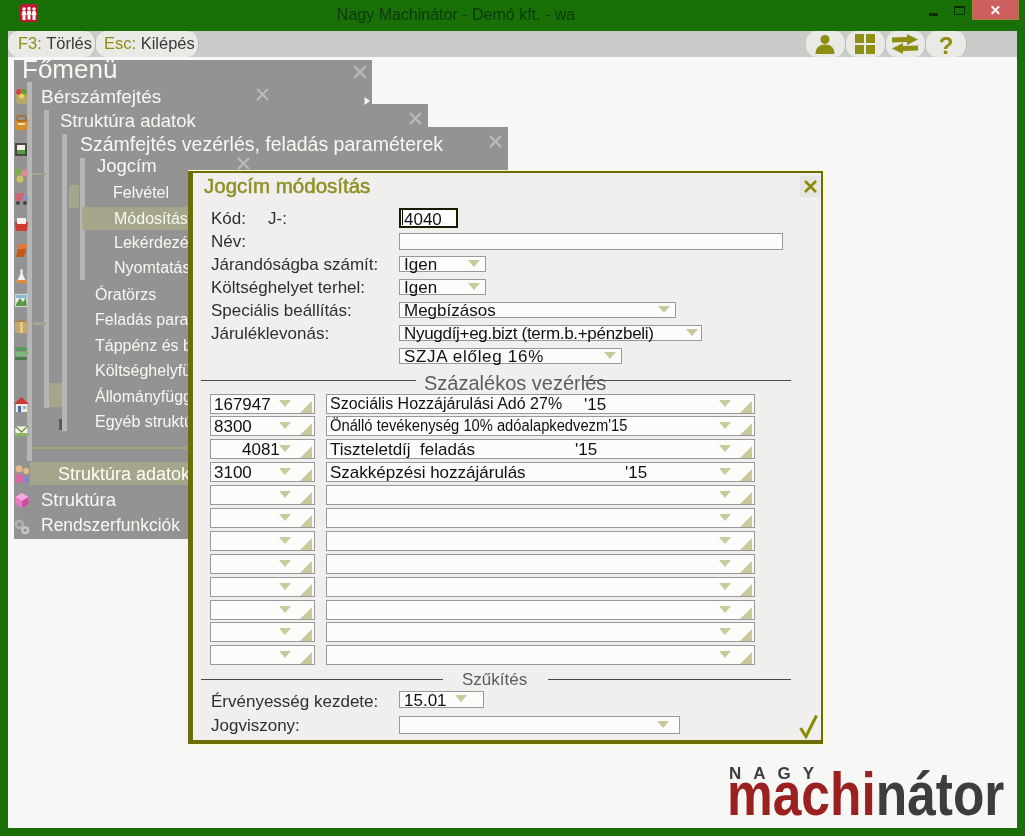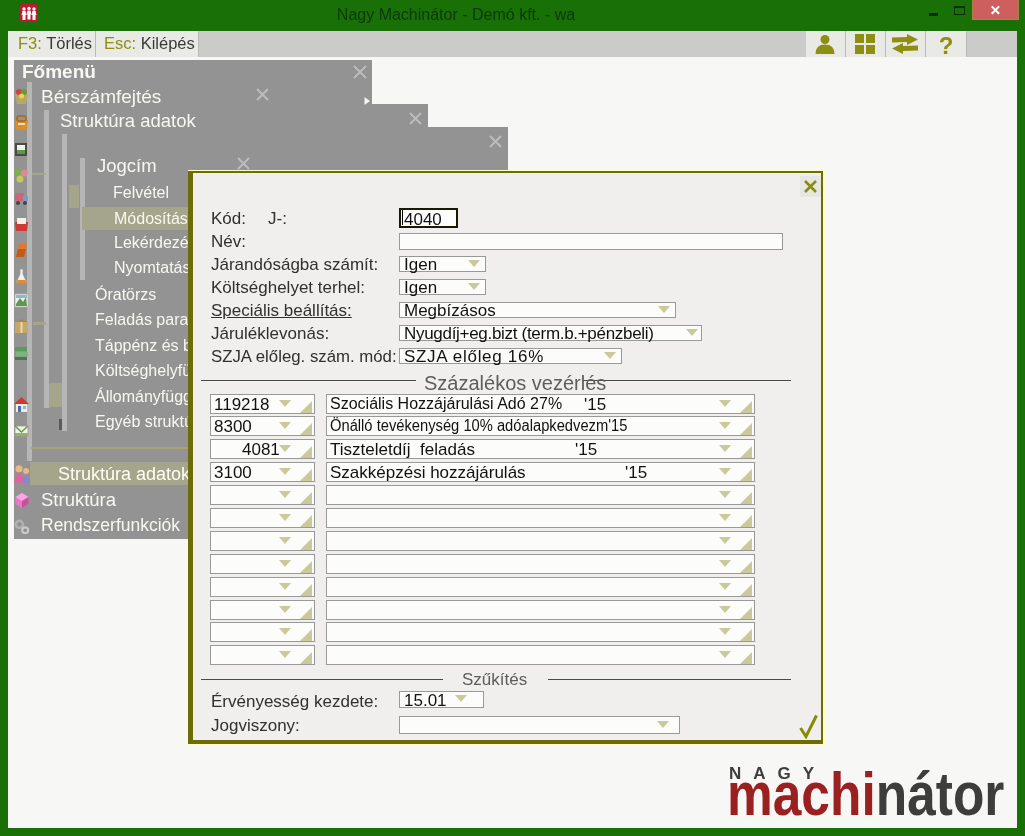--- a/index.html
+++ b/index.html
@@ -6,21 +6,21 @@
   body{width:1025px;height:836px;overflow:hidden;font-family:"Liberation Sans",sans-serif;}
   .win{position:absolute;left:0;top:0;width:1025px;height:836px;background:#187006;}
   .abs{position:absolute;}
   .content{position:absolute;left:8px;top:57px;width:1009px;height:771px;background:#f7f7f5;}
   
   .titletext{position:absolute;top:6px;left:0;width:912px;text-align:center;font-size:16px;color:#0b3a0b;}
   .closebtn{position:absolute;left:972px;top:0px;width:45px;height:19px;background:#cd5f5f;border:1px solid #a9824a;border-top:none;}
   .closebtn span{position:absolute;left:0;top:2px;width:45px;text-align:center;color:#fff;font-size:13.5px;font-weight:bold;}
   
   .toolbar{position:absolute;left:8px;top:31px;width:1009px;height:26px;background:#cbcbc9;}
-  .tbtn{position:absolute;top:0;height:26px;background:#e9e9e5;border-right:1px solid #b9b9b7;}
+  .tbtn{position:absolute;top:0;height:26px;background:#e9e9e5;border-right:1px solid #b9b9b7;border-radius:11px;}
   .tbtxt{font-size:16.5px;color:#3a3a3a;white-space:nowrap;}
   .olv{color:#8e8e12;}
   
   .panel{position:absolute;background:#939393;}
   .strip{position:absolute;background:#b6b6b6;}
   .khaki{position:absolute;background:#a4a58a;}
   .mtext{position:absolute;color:#f8f8f2;white-space:nowrap;}
   .mx{position:absolute;}
   
   .dlg{position:absolute;left:188px;top:171px;width:635px;height:573px;background:#6c6c08;}
@@ -101,23 +101,24 @@
   <div class="strip" style="left:80px;top:158px;width:5px;height:122px;"></div>
   <div class="khaki" style="left:32px;top:173px;width:14px;height:2px;"></div>
   <div class="khaki" style="left:69px;top:185px;width:10px;height:23px;"></div>
   <div class="khaki" style="left:33px;top:322px;width:13px;height:3px;"></div>
   <div class="khaki" style="left:49px;top:383px;width:13px;height:24px;"></div>
   <div class="abs" style="left:59px;top:419px;width:3px;height:11px;background:#5a5a5a;"></div>
   <div class="khaki" style="left:82px;top:207px;width:106px;height:23px;"></div>
   <div class="abs" style="left:31px;top:447px;width:157px;height:1.5px;background:#a8a478;"></div>
   <div class="khaki" style="left:30px;top:462px;width:158px;height:23px;"></div>
 
-  <div class="mtext" style="left:22px;top:61px;font-size:19px;font-weight:bold;">Főmenü</div>
+  <div class="mtext" style="left:22px;top:54px;font-size:26px;">Főmenü</div>
   <div class="mtext" style="left:41px;top:86px;font-size:19px;">Bérszámfejtés</div>
   <div class="mtext" style="left:60px;top:110px;font-size:18.5px;">Struktúra adatok</div>
+  <div class="mtext" style="left:80px;top:133px;font-size:19.5px;">Számfejtés vezérlés, feladás paraméterek</div>
   <div class="mtext" style="left:97px;top:155px;font-size:18.5px;">Jogcím</div>
   <div class="mtext" style="left:113px;top:184px;font-size:16px;">Felvétel</div>
   <div class="mtext" style="left:114px;top:210px;font-size:16px;">Módosítás</div>
   <div class="mtext" style="left:114px;top:234px;font-size:16px;">Lekérdezés</div>
   <div class="mtext" style="left:114px;top:259px;font-size:16px;">Nyomtatás</div>
   <div class="mtext" style="left:95px;top:286px;font-size:16px;">Óratörzs</div>
   <div class="mtext" style="left:95px;top:311px;font-size:16px;">Feladás paraméterek</div>
   <div class="mtext" style="left:95px;top:337px;font-size:16px;">Táppénz és betegsz.</div>
   <div class="mtext" style="left:95px;top:362px;font-size:16px;">Költséghelyfüggő</div>
   <div class="mtext" style="left:95px;top:388px;font-size:16px;">Állományfüggő</div>
@@ -225,33 +226,33 @@
       <circle cx="5" cy="6" r="4.5" fill="#b0b0b0"></circle>
       <circle cx="5" cy="6" r="2" fill="#8f8f8f"></circle>
       <circle cx="10.5" cy="11.5" r="3.8" fill="#c8c8c8"></circle>
       <circle cx="10.5" cy="11.5" r="1.7" fill="#8f8f8f"></circle>
     </svg>
 
   <div class="abs" style="left:188px;top:170px;width:637px;height:575px;background:#fdfdc8;"></div>
   <div class="dlg">
       <div class="dlginner"></div>
     </div>
+  <div class="abs" style="left:204px;top:174px;font-size:20.5px;color:#8f8f25;-webkit-text-stroke:0.5px #8f8f25;">Jogcím módosítás</div>
   <div class="abs" style="left:800px;top:176px;width:21px;height:21px;background:#e6e6e3;"></div>
   <svg class="abs" style="left:803px;top:179px" width="15" height="15" viewBox="0 0 15 15">
       <path d="M2 2 L13 13 M13 2 L2 13" stroke="#8b8b10" stroke-width="2.6"></path>
     </svg>
 
   <div class="lbl" style="left:211px;top:209px;">Kód:</div>
   <div class="lbl" style="left:268px;top:209px;">J-:</div>
   <div class="lbl" style="left:211px;top:232px;">Név:</div>
   <div class="lbl" style="left:211px;top:255px;">Járandóságba számít:</div>
   <div class="lbl" style="left:211px;top:278px;">Költséghelyet terhel:</div>
-  <div class="lbl" style="left:211px;top:301px;text-decoration:underline;">Speciális beállítás:</div>
+  <div class="lbl" style="left:211px;top:301px;">Speciális beállítás:</div>
   <div class="lbl" style="left:211px;top:324px;">Járuléklevonás:</div>
-  <div class="lbl" style="left:211px;top:347px;font-size:16.8px;">SZJA előleg. szám. mód:</div>
 
   <div class="inp" style="left:399px;top:208px;width:55px;height:16px;border:2px solid #1a1a00;background:#fff;"></div>
   <div class="itext" style="left:404px;top:210px;">4040</div>
   <div class="abs" style="left:402px;top:210px;width:1px;height:15px;background:#000;"></div>
   <div class="inp" style="left:399px;top:233px;width:382px;height:15px;"></div>
   <div class="inp" style="left:399px;top:256px;width:85px;height:14px;"></div>
   <div class="itext" style="left:404px;top:255px;">Igen</div>
   <div class="tri down" style="left:468px;top:260px;"></div>
   <div class="inp" style="left:399px;top:279px;width:85px;height:14px;"></div>
   <div class="itext" style="left:404px;top:278px;">Igen</div>
@@ -269,21 +270,21 @@
   <div class="divline" style="left:201px;top:380px;width:215px;"></div>
   <div class="divline" style="left:582px;top:380px;width:209px;"></div>
   <div class="divtxt" style="left:424px;top:372px;font-size:20px;">Százalékos vezérlés</div>
 
   <div class="inp" style="left:210px;top:394px;width:103px;height:18px;"></div>
   <div class="inp" style="left:326px;top:394px;width:427px;height:18px;"></div>
   <div class="tri down" style="left:279px;top:400px;"></div>
   <div class="tri corner" style="left:300px;top:401px;"></div>
   <div class="tri down" style="left:719px;top:400px;"></div>
   <div class="tri corner" style="left:740px;top:401px;"></div>
-  <div class="itext" style="left:214px;top:395px;">119218</div>
+  <div class="itext" style="left:214px;top:395px;">167947</div>
   <div class="itext" style="left:330px;top:395px;font-size:16px;">Szociális Hozzájárulási Adó 27%</div>
   <div class="itext" style="left:584px;top:395px;">'15</div>
   <div class="inp" style="left:210px;top:416px;width:103px;height:18px;"></div>
   <div class="inp" style="left:326px;top:416px;width:427px;height:18px;"></div>
   <div class="tri down" style="left:279px;top:422px;"></div>
   <div class="tri corner" style="left:300px;top:423px;"></div>
   <div class="tri down" style="left:719px;top:422px;"></div>
   <div class="tri corner" style="left:740px;top:423px;"></div>
   <div class="itext" style="left:214px;top:417px;">8300</div>
   <div class="itext" style="left:330px;top:417px;font-size:16px;transform:scaleX(0.92);transform-origin:left top;">Önálló tevékenység 10% adóalapkedvezm'15</div>

